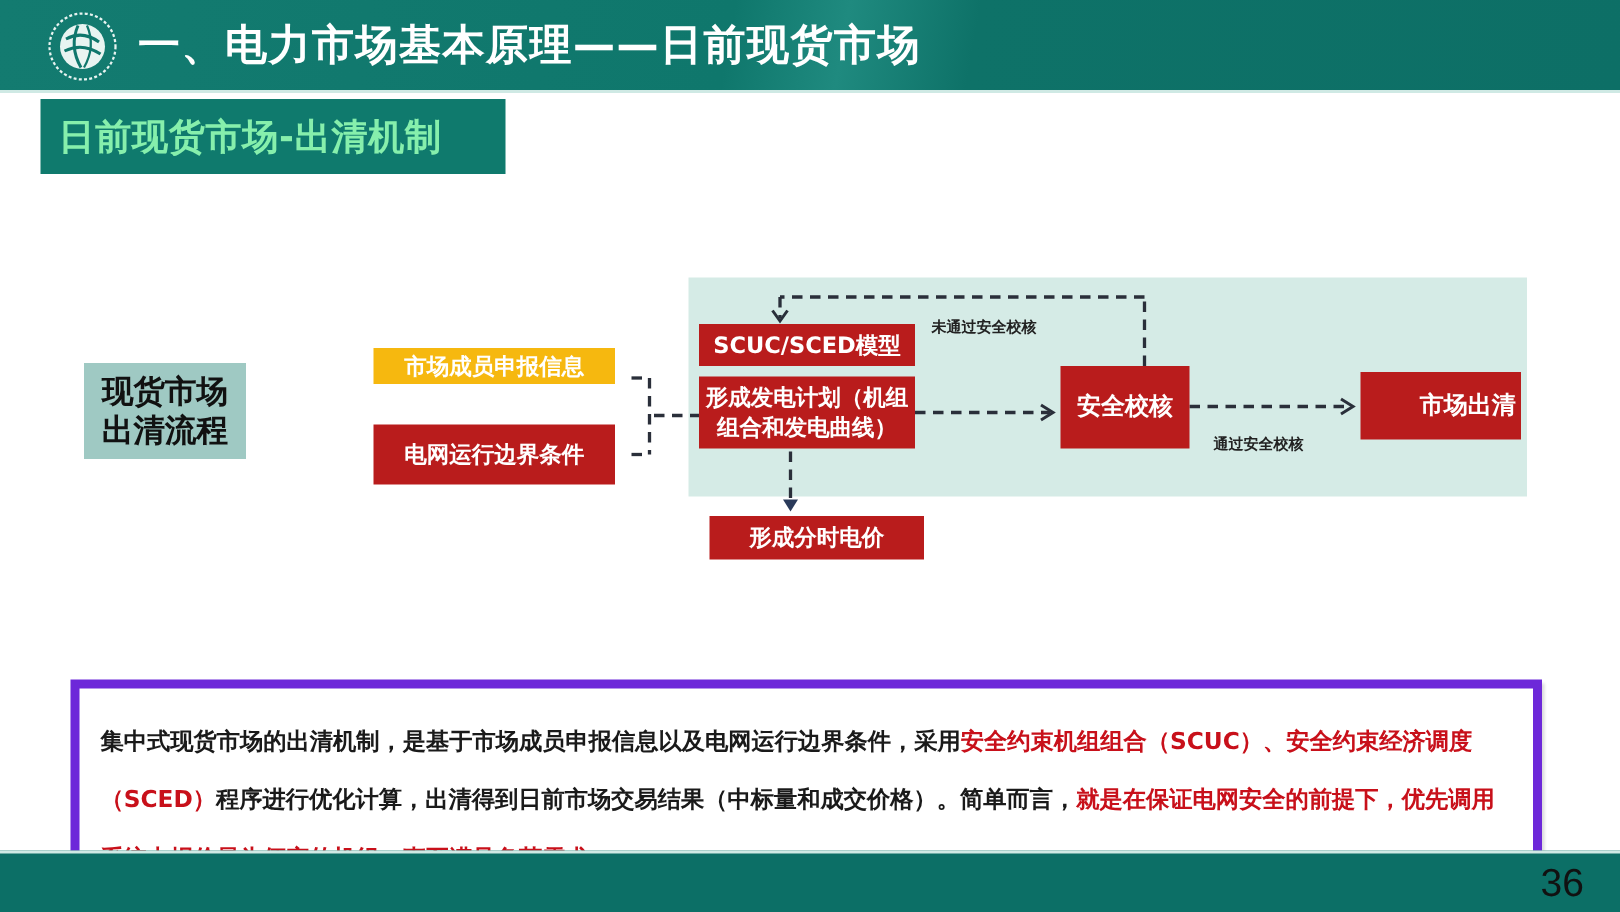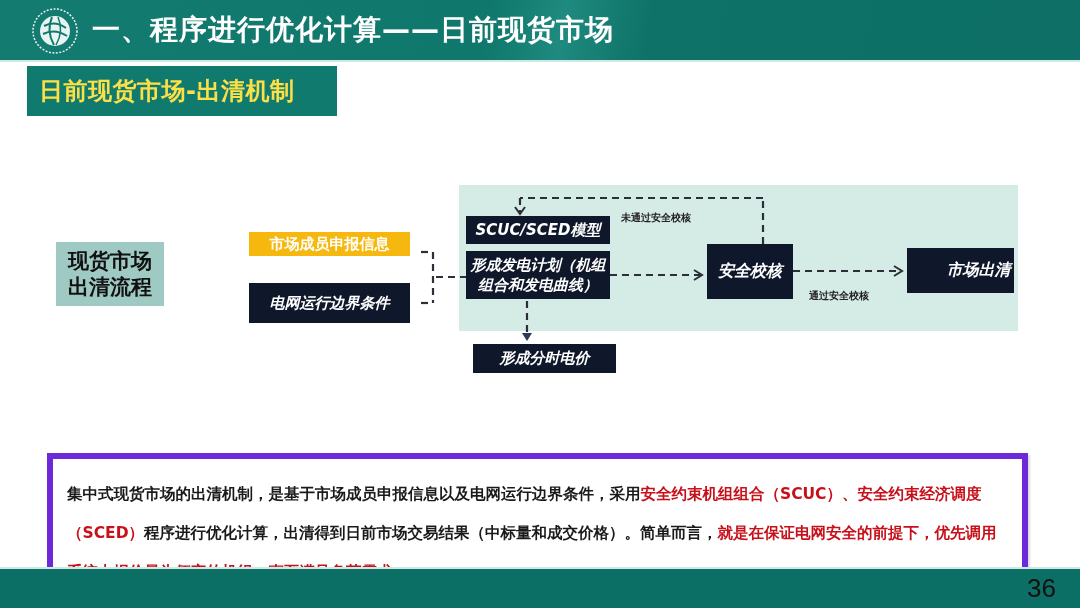--- a/index.html
+++ b/index.html
@@ -14,40 +14,40 @@
     .logo {
       position: absolute; left: 28px; top: 6px; width: 54px; height: 50px;
     }
     .header-title {
       position: absolute; left: 92px; top: 12px; color: #ffffff;
       font-size: 28px; font-weight: bold; letter-spacing: 1px; line-height: 36px;
     }
 
     .section-tag {
       position: absolute; left: 27px; top: 66px; width: 310px; height: 50px;
-      background: #0f7a6d; color: #fde047; font-size: 24px; font-weight: bold;
+      background: #0f7a6d; color: #86efac; font-size: 24px; font-weight: bold;
       padding-left: 12px; line-height: 50px; letter-spacing: 0.5px;
     }
 
     .flow-label {
       position: absolute; left: 56px; top: 242px; width: 108px; height: 64px;
       background: #9fc9c3; color: #111; font-size: 21px; font-weight: bold;
       text-align: center; line-height: 26px; padding-top: 6px;
     }
 
     .panel {
       position: absolute; left: 459px; top: 185px; width: 559px; height: 146px;
       background: #d5ebe6;
     }
 
     .box {
       position: absolute; color: #fff; font-weight: bold; text-align: center;
       display: flex; align-items: center; justify-content: center;
     }
-    .box.green { background: #0f172a; font-style: italic; }
+    .box.green { background: #b91c1c; }
     .box.yellow { background: #f6b80f; }
 
     .b-member { left: 249px; top: 232px; width: 161px; height: 24px; font-size: 15px; }
     .b-grid   { left: 249px; top: 283px; width: 161px; height: 40px; font-size: 15px; }
     .b-model  { left: 466px; top: 216px; width: 144px; height: 28px; font-size: 15px; }
     .b-plan   { left: 466px; top: 251px; width: 144px; height: 48px; font-size: 15px; line-height: 20px; padding: 0 4px; }
     .b-price  { left: 458px; top: 344px; width: 143px; height: 29px; font-size: 15px; margin-left: 15px; }
     .b-check  { left: 707px; top: 244px; width: 86px; height: 55px; font-size: 16px; }
     .b-clear  { left: 907px; top: 248px; width: 107px; height: 45px; font-size: 16px; padding-left: 36px; }
 
@@ -82,21 +82,21 @@
 
 <div class="header">
   <svg class="logo" viewBox="0 0 54 50">
     <circle cx="27" cy="25" r="22" fill="none" stroke="#e8f4f1" stroke-width="1.5" stroke-dasharray="2 1.5"></circle>
     <circle cx="27" cy="25" r="15" fill="#e8f4f1"></circle>
     <path d="M16 20 Q27 14 38 22" stroke="#0f776c" stroke-width="2" fill="none"></path>
     <path d="M15 28 Q27 22 39 30" stroke="#0f776c" stroke-width="2" fill="none"></path>
     <path d="M24 11 Q18 25 26 39" stroke="#0f776c" stroke-width="2" fill="none"></path>
     <path d="M30 11 Q36 25 28 39" stroke="#0f776c" stroke-width="1.5" fill="none"></path>
   </svg>
-  <div class="header-title">一、程序进行优化计算——日前现货市场</div>
+  <div class="header-title">一、电力市场基本原理——日前现货市场</div>
 </div>
 
 <div class="section-tag">日前现货市场-出清机制</div>
 
 <div class="flow-label">
   <div>现货市场</div>
   <div>出清流程</div>
 </div>
 
 <div class="panel"></div>

